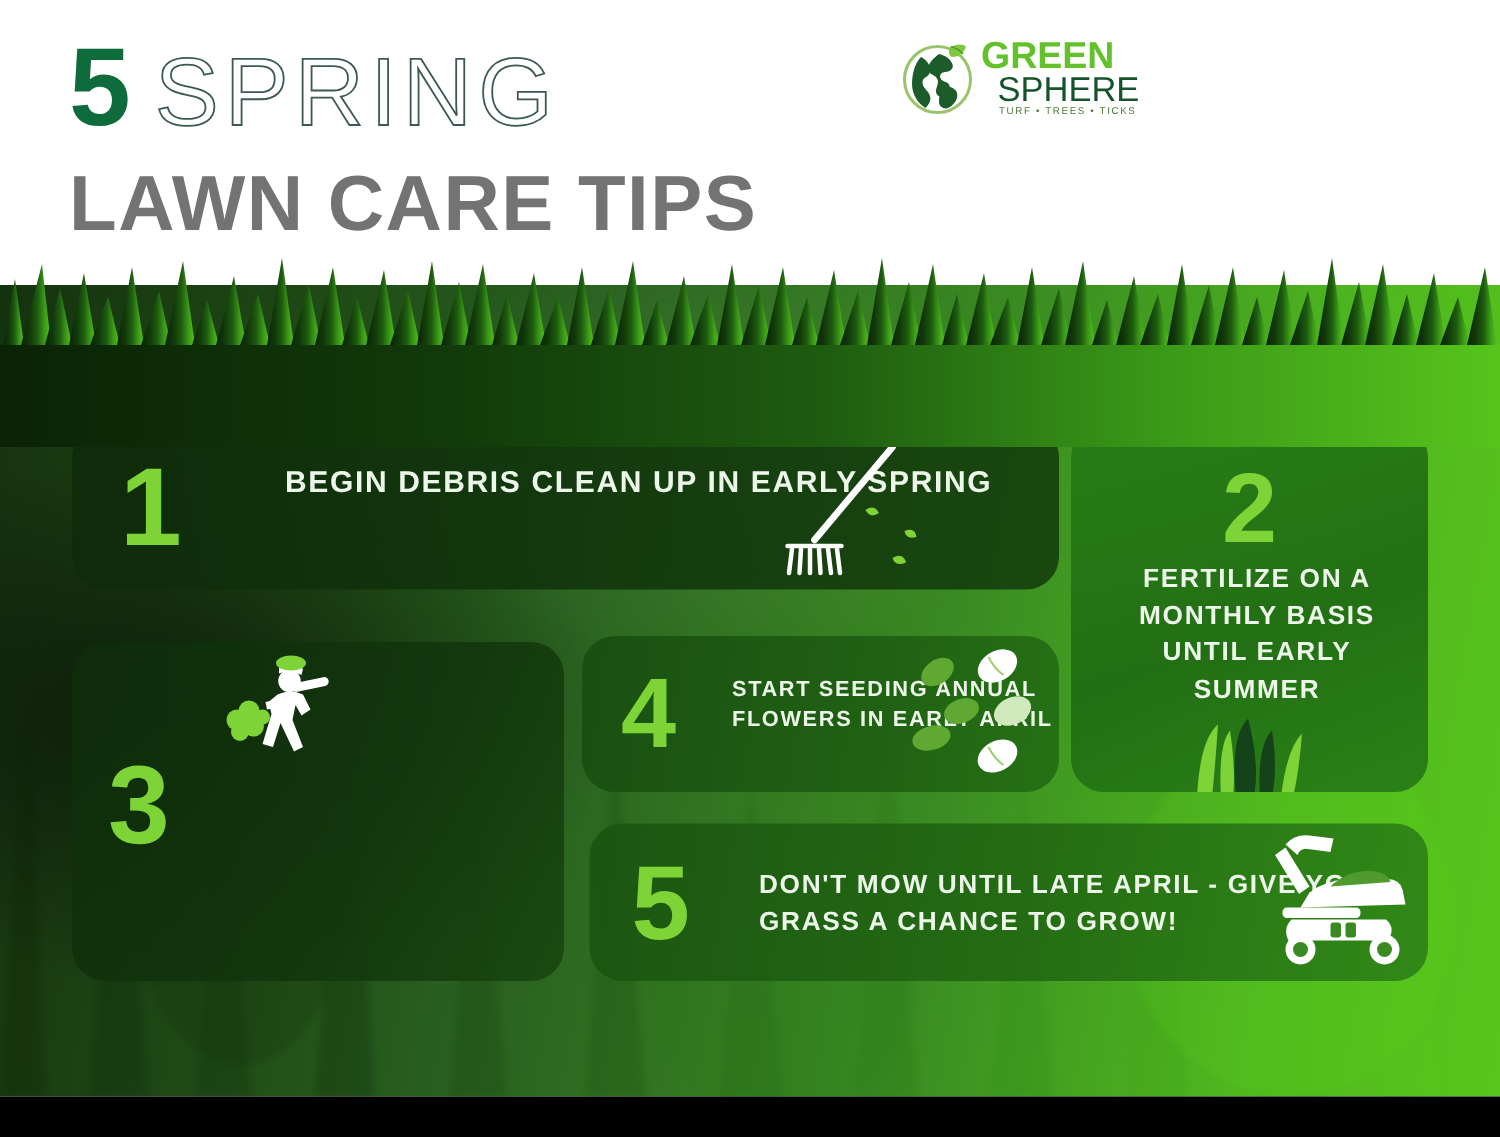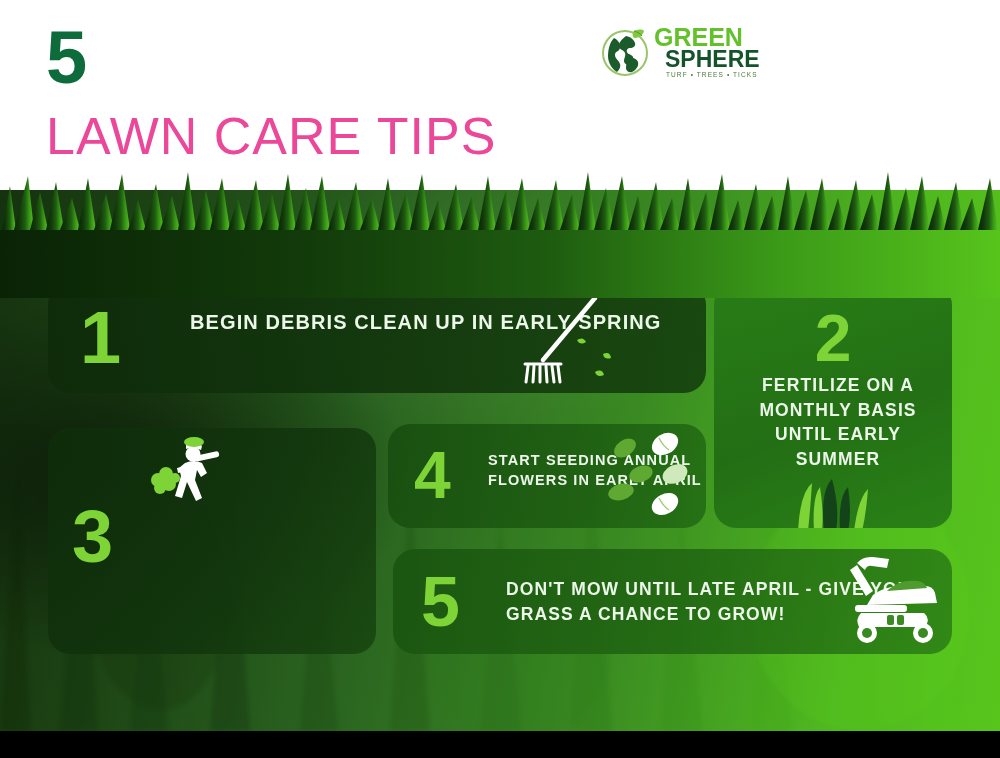--- a/index.html
+++ b/index.html
@@ -34,35 +34,35 @@
   }
   .spring-word {
     font-size: 64px; color: #3d5a52; letter-spacing: 4px;
     line-height: 72px;
     -webkit-text-stroke: 1.2px #3d5a52;
     color: transparent;
     font-weight: 300;
   }
   .title-line2 {
     margin-top: 14px;
-    font-size: 52px; font-weight: normal; color: #ec4899;
+    font-size: 52px; font-weight: bold; color: #737373;
     letter-spacing: 1px; line-height: 56px;
   }
 
   
   .brand-block { position: absolute; left: 600px; top: 26px; width: 360px; }
   .logo-row { display: flex; align-items: center; height: 52px; }
   .globe { width: 52px; height: 52px; flex: 0 0 52px; }
   .logo-text { margin-left: 2px; line-height: 1; }
   .logo-green {
     font-size: 25px; font-weight: bold; color: #63c22c;
     letter-spacing: 0px; display: block;
   }
   .logo-sphere {
-    font-size: 23px; font-weight: bold; color: #15532b;
+    font-size: 23px; font-weight: normal; color: #15532b;
     letter-spacing: 0px; display: block; margin-top: -2px;
     padding-left: 11px;
   }
   .logo-tag {
     font-size: 6.5px; color: #4a7a35; letter-spacing: 1.1px;
     display: block; margin-top: 1px; padding-left: 12px;
   }
   .intro {
     margin-top: 19px;
     font-size: 16.5px; line-height: 22px; color: #3d4a42;
@@ -189,20 +189,21 @@
       <ellipse cx="160" cy="420" rx="70" ry="110" fill="#071c05"></ellipse>
       <ellipse cx="520" cy="480" rx="90" ry="80" fill="#2c7a16"></ellipse>
       <ellipse cx="860" cy="430" rx="110" ry="120" fill="#62d41d"></ellipse>
     </g>
   </svg>
 
   <div class="header">
     <div class="title-block">
       <div class="title-line1">
         <span class="big-five">5</span>
+        <span class="spring-word">SPRING</span>
       </div>
       <div class="title-line2">LAWN CARE TIPS</div>
     </div>
 
     <div class="brand-block">
       <div class="logo-row">
         <svg class="globe" viewBox="0 0 52 52">
           <circle cx="25" cy="27" r="22" fill="none" stroke="#9ac46a" stroke-width="2"></circle>
           <path d="M14 12c4 2 7 6 6 10 -1 4 -5 3 -5 7 0 4 4 5 5 9 1 3 -1 6 -3 8 -5 -3 -9 -9 -9 -16 0 -7 2 -14 6 -18z" fill="#1c5c2a"></path>
           <path d="M26 10c5 1 8 4 9 7 1 3 -2 5 -5 5 -2 0 -4 2 -3 4 1 3 5 2 6 5 1 3 -2 6 -5 7 -2 1 -4 -1 -4 -3 0 -3 2 -5 1 -8 -1 -3 -5 -3 -6 -6 -1 -4 3 -8 7 -11z" fill="#1c5c2a"></path>

